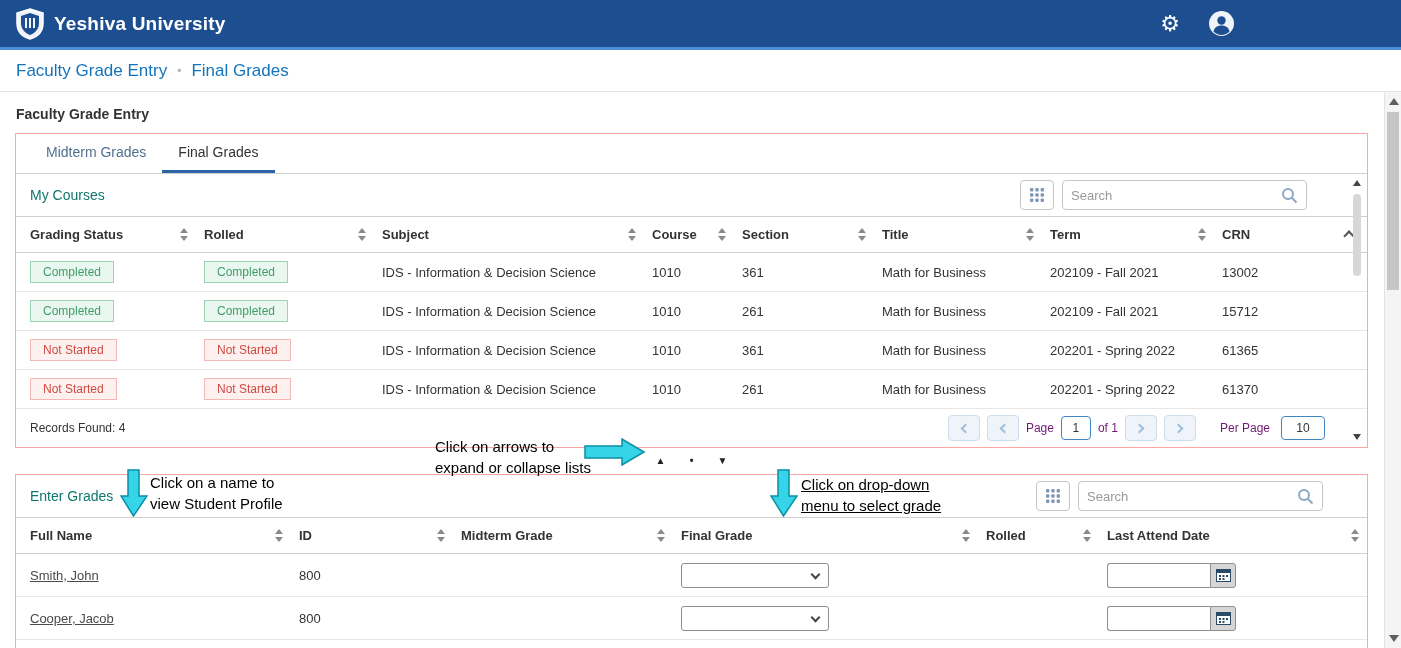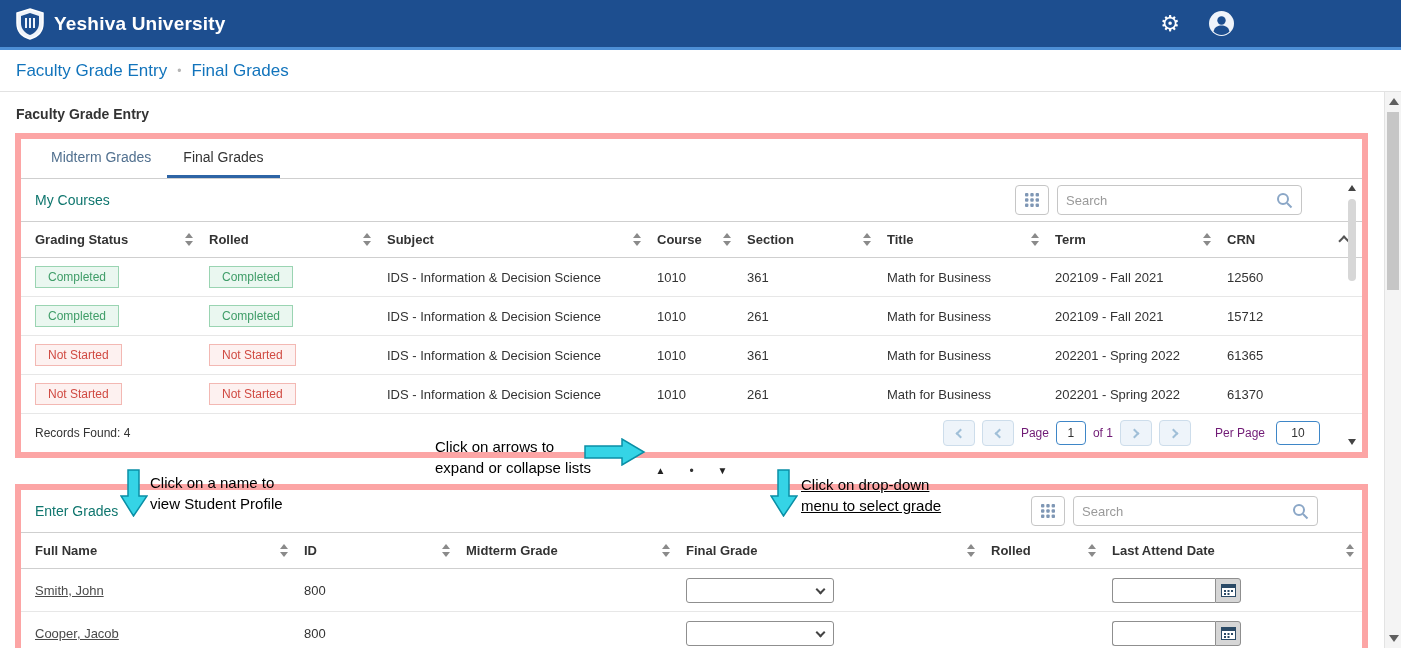--- a/index.html
+++ b/index.html
@@ -14,21 +14,21 @@
   .avatar { cursor:pointer; display:flex; }
 
   
   .breadcrumb { height:42px; display:flex; align-items:center; gap:10px; padding-left:16px; border-bottom:1px solid #e2e2e2; }
   .breadcrumb a { color:#1274bc; font-size:17px; text-decoration:none; cursor:pointer; }
   .crumb-sep { color:#b5b5b5; font-size:12px; }
 
   .page-heading { padding:14px 0 11px 16px; font-size:14px; font-weight:bold; color:#333; }
 
   .main { padding:0 33px 0 15px; }
-  .panel { border:6px solid #fca5a5; background:#fff; position:relative; }
+  .panel { border:1px solid #fca5a5; background:#fff; position:relative; }
 
   
   .tabs { display:flex; border-bottom:1px solid #cfcfcf; padding-left:14px; height:40px; }
   .tab { padding:0 16px; display:flex; align-items:center; font-size:14px; color:#51708f; cursor:pointer; border-bottom:3px solid transparent; }
   .tab.active { color:#333; border-bottom-color:#2d64a5; }
 
   
   .section-header { display:flex; align-items:center; height:42px; padding:0 14px; }
   .section-title { font-size:14px; color:#0f766e; }
   .tools { margin-left:auto; display:flex; align-items:center; gap:8px; }
@@ -253,21 +253,21 @@
         </thead>
         <tbody>
           <tr>
             <td><span class="badge badge-green">Completed</span></td>
             <td><span class="badge badge-green">Completed</span></td>
             <td>IDS - Information &amp; Decision Science</td>
             <td>1010</td>
             <td>361</td>
             <td>Math for Business</td>
             <td>202109 - Fall 2021</td>
-            <td>12560</td>
+            <td>13002</td>
           </tr>
           <tr>
             <td><span class="badge badge-green">Completed</span></td>
             <td><span class="badge badge-green">Completed</span></td>
             <td>IDS - Information &amp; Decision Science</td>
             <td>1010</td>
             <td>261</td>
             <td>Math for Business</td>
             <td>202109 - Fall 2021</td>
             <td>15712</td>

